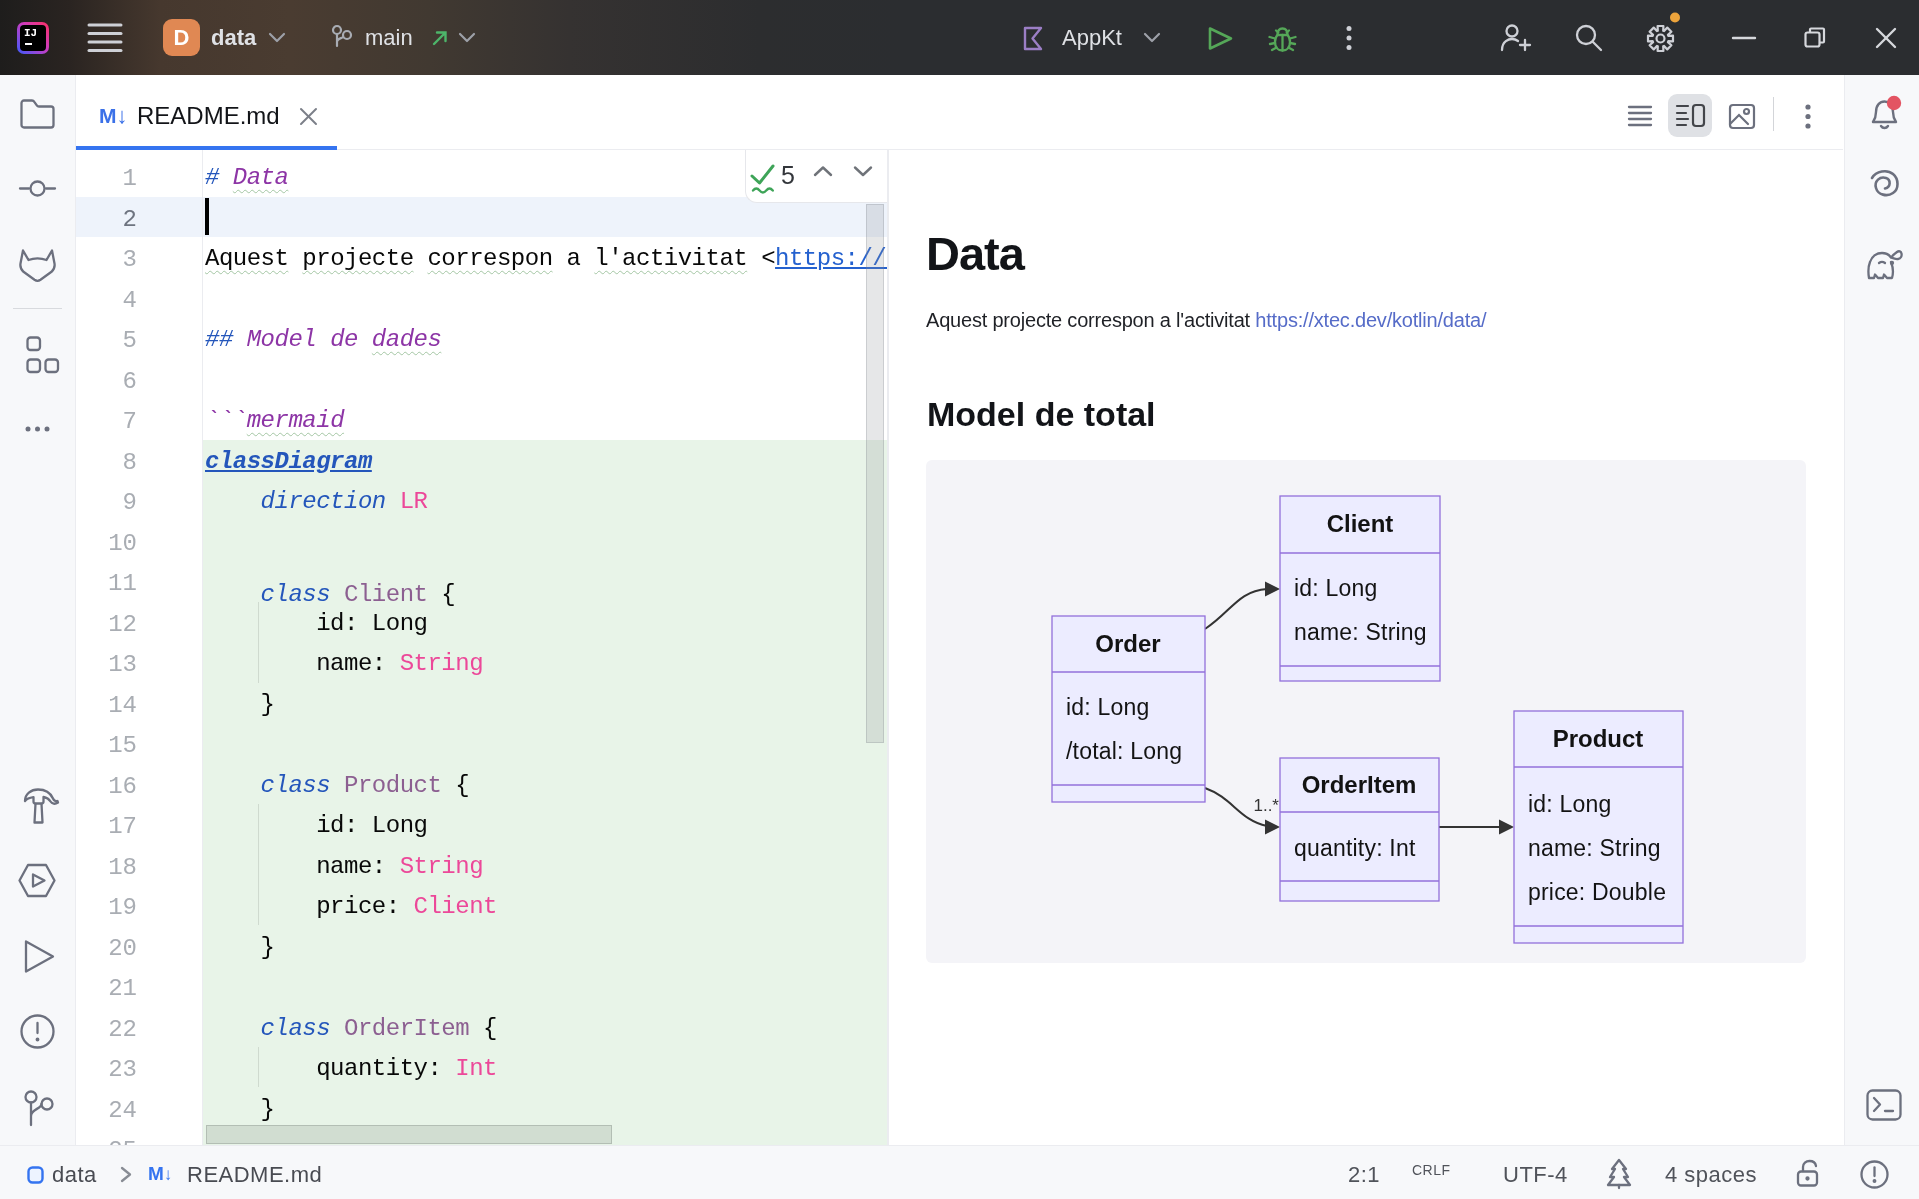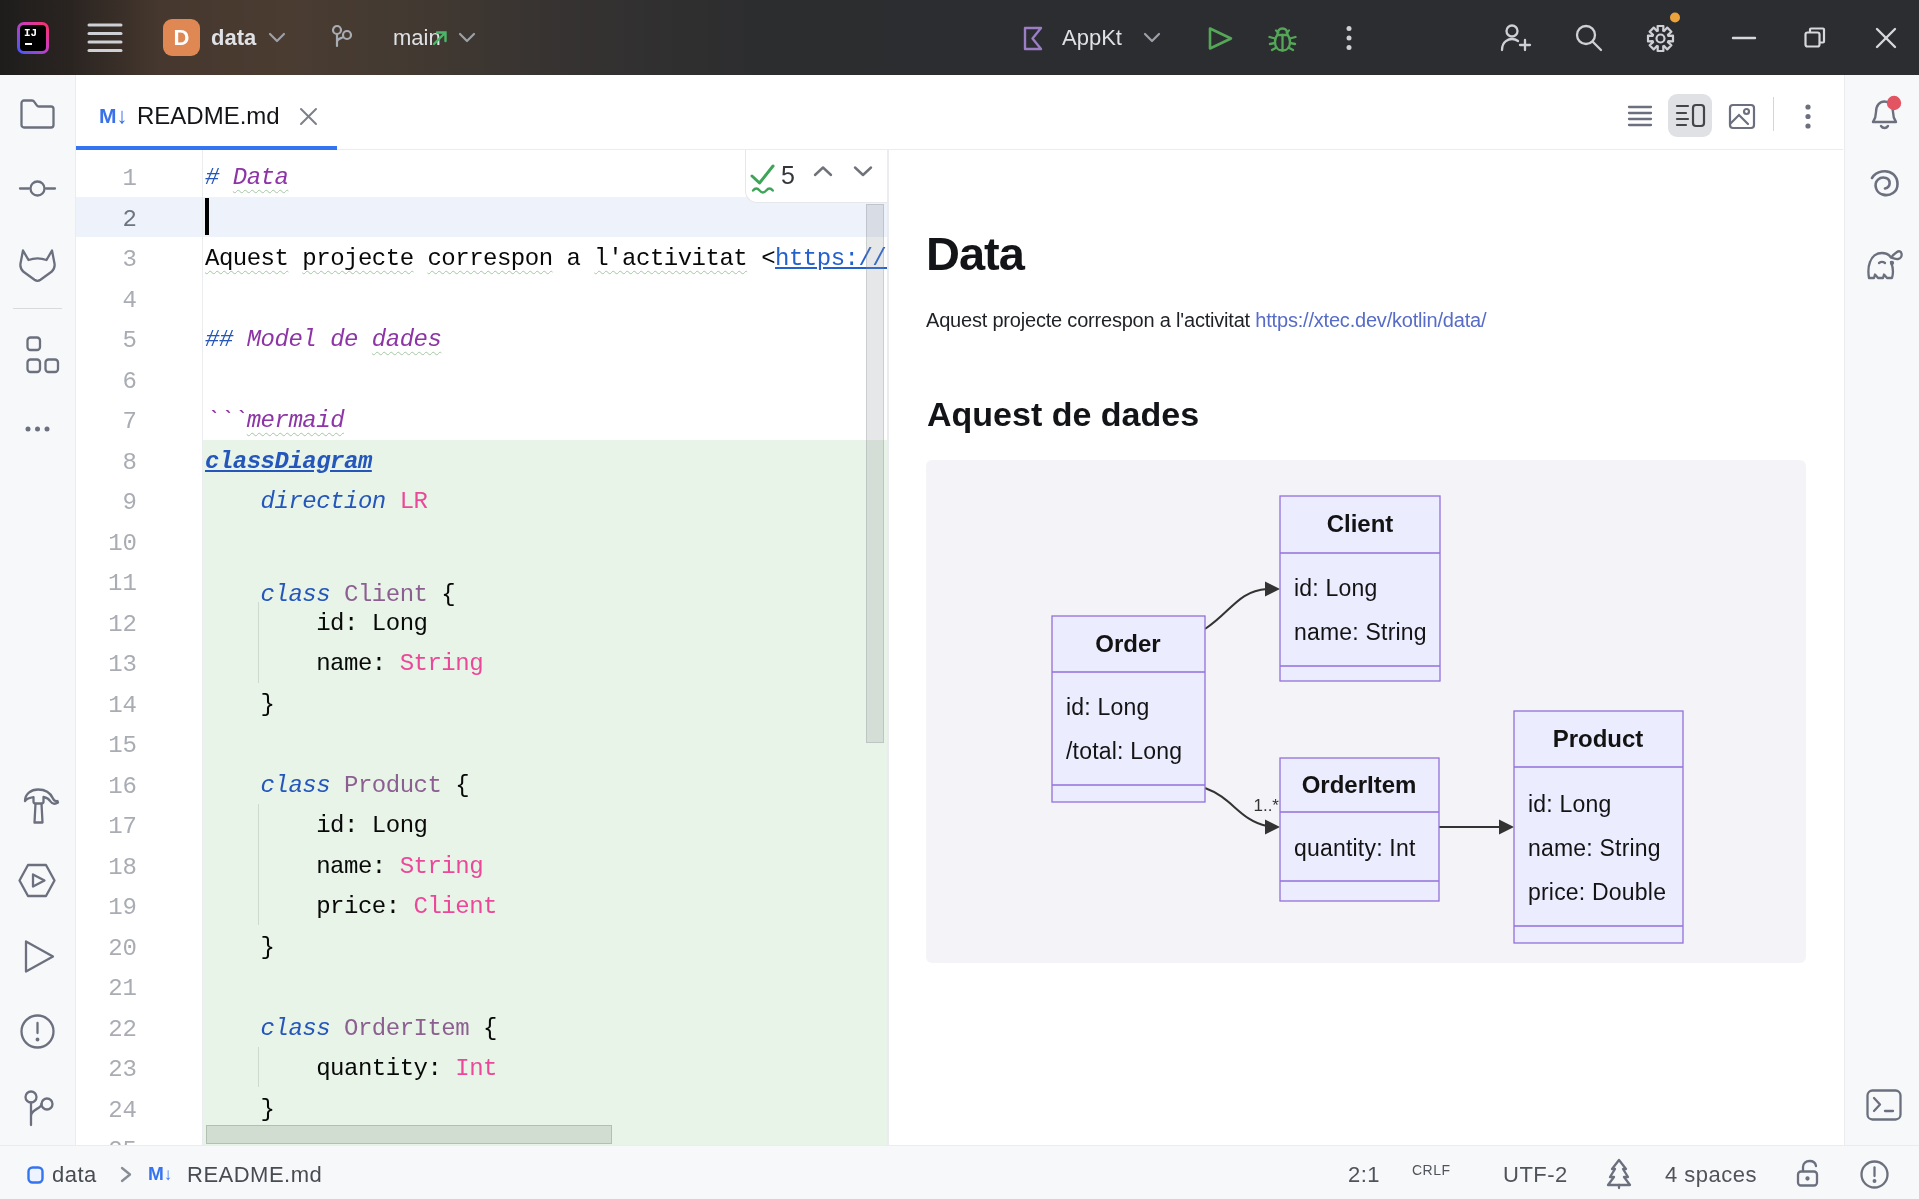--- a/index.html
+++ b/index.html
@@ -35,21 +35,21 @@
 <svg class="a" style="left:269px;top:33px;" width="16" height="10">
     <path d="M1,1 L8,8 L15,1" fill="none" stroke="#9da0a8" stroke-width="2.2" stroke-linecap="round" stroke-linejoin="round"></path>
   </svg>
 <svg class="a" style="left:330px;top:25px;" width="24" height="26">
     <g fill="none" stroke="#a8acb3" stroke-width="2.2" stroke-linecap="round">
       <circle cx="7" cy="5" r="4"></circle>
       <circle cx="17" cy="10" r="4"></circle>
       <path d="M7,9 L7,21 M7,17 C7,13 13,13 13,12"></path>
     </g>
   </svg>
-<div class="tbtxt" style="left:365px;margin-left:28px;">main</div>
+<div class="tbtxt" style="left:365px;">main</div>
 <svg class="a" style="left:431px;top:29px;" width="18" height="18">
     <g stroke="#4db56a" stroke-width="2.4" stroke-linecap="round" fill="none">
       <path d="M3,15 L14,4 M6,3.5 L14.5,3.5 L14.5,12"></path>
     </g>
   </svg>
 <svg class="a" style="left:459px;top:33px;" width="16" height="10">
     <path d="M1,1 L8,8 L15,1" fill="none" stroke="#9da0a8" stroke-width="2.2" stroke-linecap="round" stroke-linejoin="round"></path>
   </svg>
 <svg class="a" style="left:1022px;top:25px;" width="27" height="27">
     <path d="M3,3 L19,3 L10.5,13.5 L19,24 L3,24 Z" fill="none" stroke="#9b7ec5" stroke-width="2.4" stroke-linejoin="round"></path>
@@ -311,21 +311,21 @@
 <svg class="a" style="left:777px;top:16px;" width="20" height="10">
       <path d="M2,1.5 L10,9 L18,1.5" fill="none" stroke="#6f7379" stroke-width="2.4" stroke-linecap="round" stroke-linejoin="round"></path>
     </svg>
 </div>
 
 <div class="a" style="left:887px;top:150px;width:2px;height:995px;background:#ebecf0;"></div>
 
 <div id="preview" class="a" style="left:889px;top:150px;width:954px;height:995px;background:#fff;overflow:hidden;">
 <div class="a" style="left:37px;top:80px;font-size:47px;font-weight:bold;color:#121418;line-height:47px;letter-spacing:-1px;">Data</div>
 <div class="a" style="left:37px;top:160px;font-size:20px;color:#1f2126;line-height:20px;letter-spacing:-0.2px;">Aquest projecte correspon a l'activitat <span style="color:#566cc8;">https://xtec.dev/kotlin/data/</span></div>
-<div class="a" style="left:38px;top:247px;font-size:34px;font-weight:bold;color:#121418;line-height:34px;">Aquest de dades</div>
+<div class="a" style="left:38px;top:247px;font-size:34px;font-weight:bold;color:#121418;line-height:34px;">Model de total</div>
 <div class="a" style="left:37px;top:310px;width:880px;height:503px;background:#f4f4f8;border-radius:6px;"></div>
 <svg class="a" style="left:37px;top:310px;" width="880" height="503">
 <g font-family="'Liberation Sans',sans-serif">
 <path d="M279,169 C305,152 312,131 341,129" fill="none" stroke="#333" stroke-width="2"></path>
 <polygon points="354,129 339,121.5 339,136.5" fill="#333"></polygon>
 <path d="M279,328 C307,338 313,360 341,366" fill="none" stroke="#333" stroke-width="2"></path>
 <polygon points="354,367 339,359.5 339,374.5" fill="#333"></polygon>
 <line x1="513" y1="367" x2="576" y2="367" stroke="#333" stroke-width="2"></line>
 <polygon points="588,367 573,359.5 573,374.5" fill="#333"></polygon>
 <text x="353" y="351" font-size="17" fill="#333" text-anchor="end">1..*</text>
@@ -368,21 +368,21 @@
     <rect x="1.5" y="1.5" width="14" height="15" rx="4" fill="#edf3ff" stroke="#3574f0" stroke-width="2.4"></rect>
   </svg>
 <div class="a" style="left:52px;top:1162px;font-size:22px;letter-spacing:0.5px;color:#494b52;">data</div>
 <svg class="a" style="left:119px;top:1166px;" width="14" height="17">
     <path d="M3,2 L11,8.5 L3,15" fill="none" stroke="#888c94" stroke-width="2.3" stroke-linecap="round" stroke-linejoin="round"></path>
   </svg>
 <div class="a" style="left:148px;top:1163px;color:#3574f0;font-weight:bold;font-size:19px;">M<span style="font-size:17px;">↓</span></div>
 <div class="a" style="left:187px;top:1162px;font-size:22px;letter-spacing:0.5px;color:#494b52;">README.md</div>
 <div class="a" style="left:1348px;top:1162px;font-size:22px;letter-spacing:0.5px;color:#50535a;">2:1</div>
 <div class="a" style="left:1412px;top:1162px;font-size:14px;letter-spacing:0.5px;color:#50535a;">CRLF</div>
-<div class="a" style="left:1503px;top:1162px;font-size:22px;letter-spacing:0.5px;color:#50535a;">UTF-2</div>
+<div class="a" style="left:1503px;top:1162px;font-size:22px;letter-spacing:0.5px;color:#50535a;">UTF-4</div>
 <svg class="a" style="left:1605px;top:1158px;" width="28" height="31">
     <g class="st" stroke-width="2.2">
       <path d="M14,2 L7,11 L10,11 L5,19 L9,19 L3,27 L25,27 L19,19 L23,19 L18,11 L21,11 Z"></path>
       <line x1="14" y1="27" x2="14" y2="30"></line>
     </g>
   </svg>
 <div class="a" style="left:1665px;top:1162px;font-size:22px;letter-spacing:0.5px;color:#50535a;">4 spaces</div>
 <svg class="a" style="left:1796px;top:1159px;" width="27" height="29">
     <g class="st" stroke-width="2.3">
       <rect x="2" y="12.5" width="19" height="14" rx="3"></rect>

